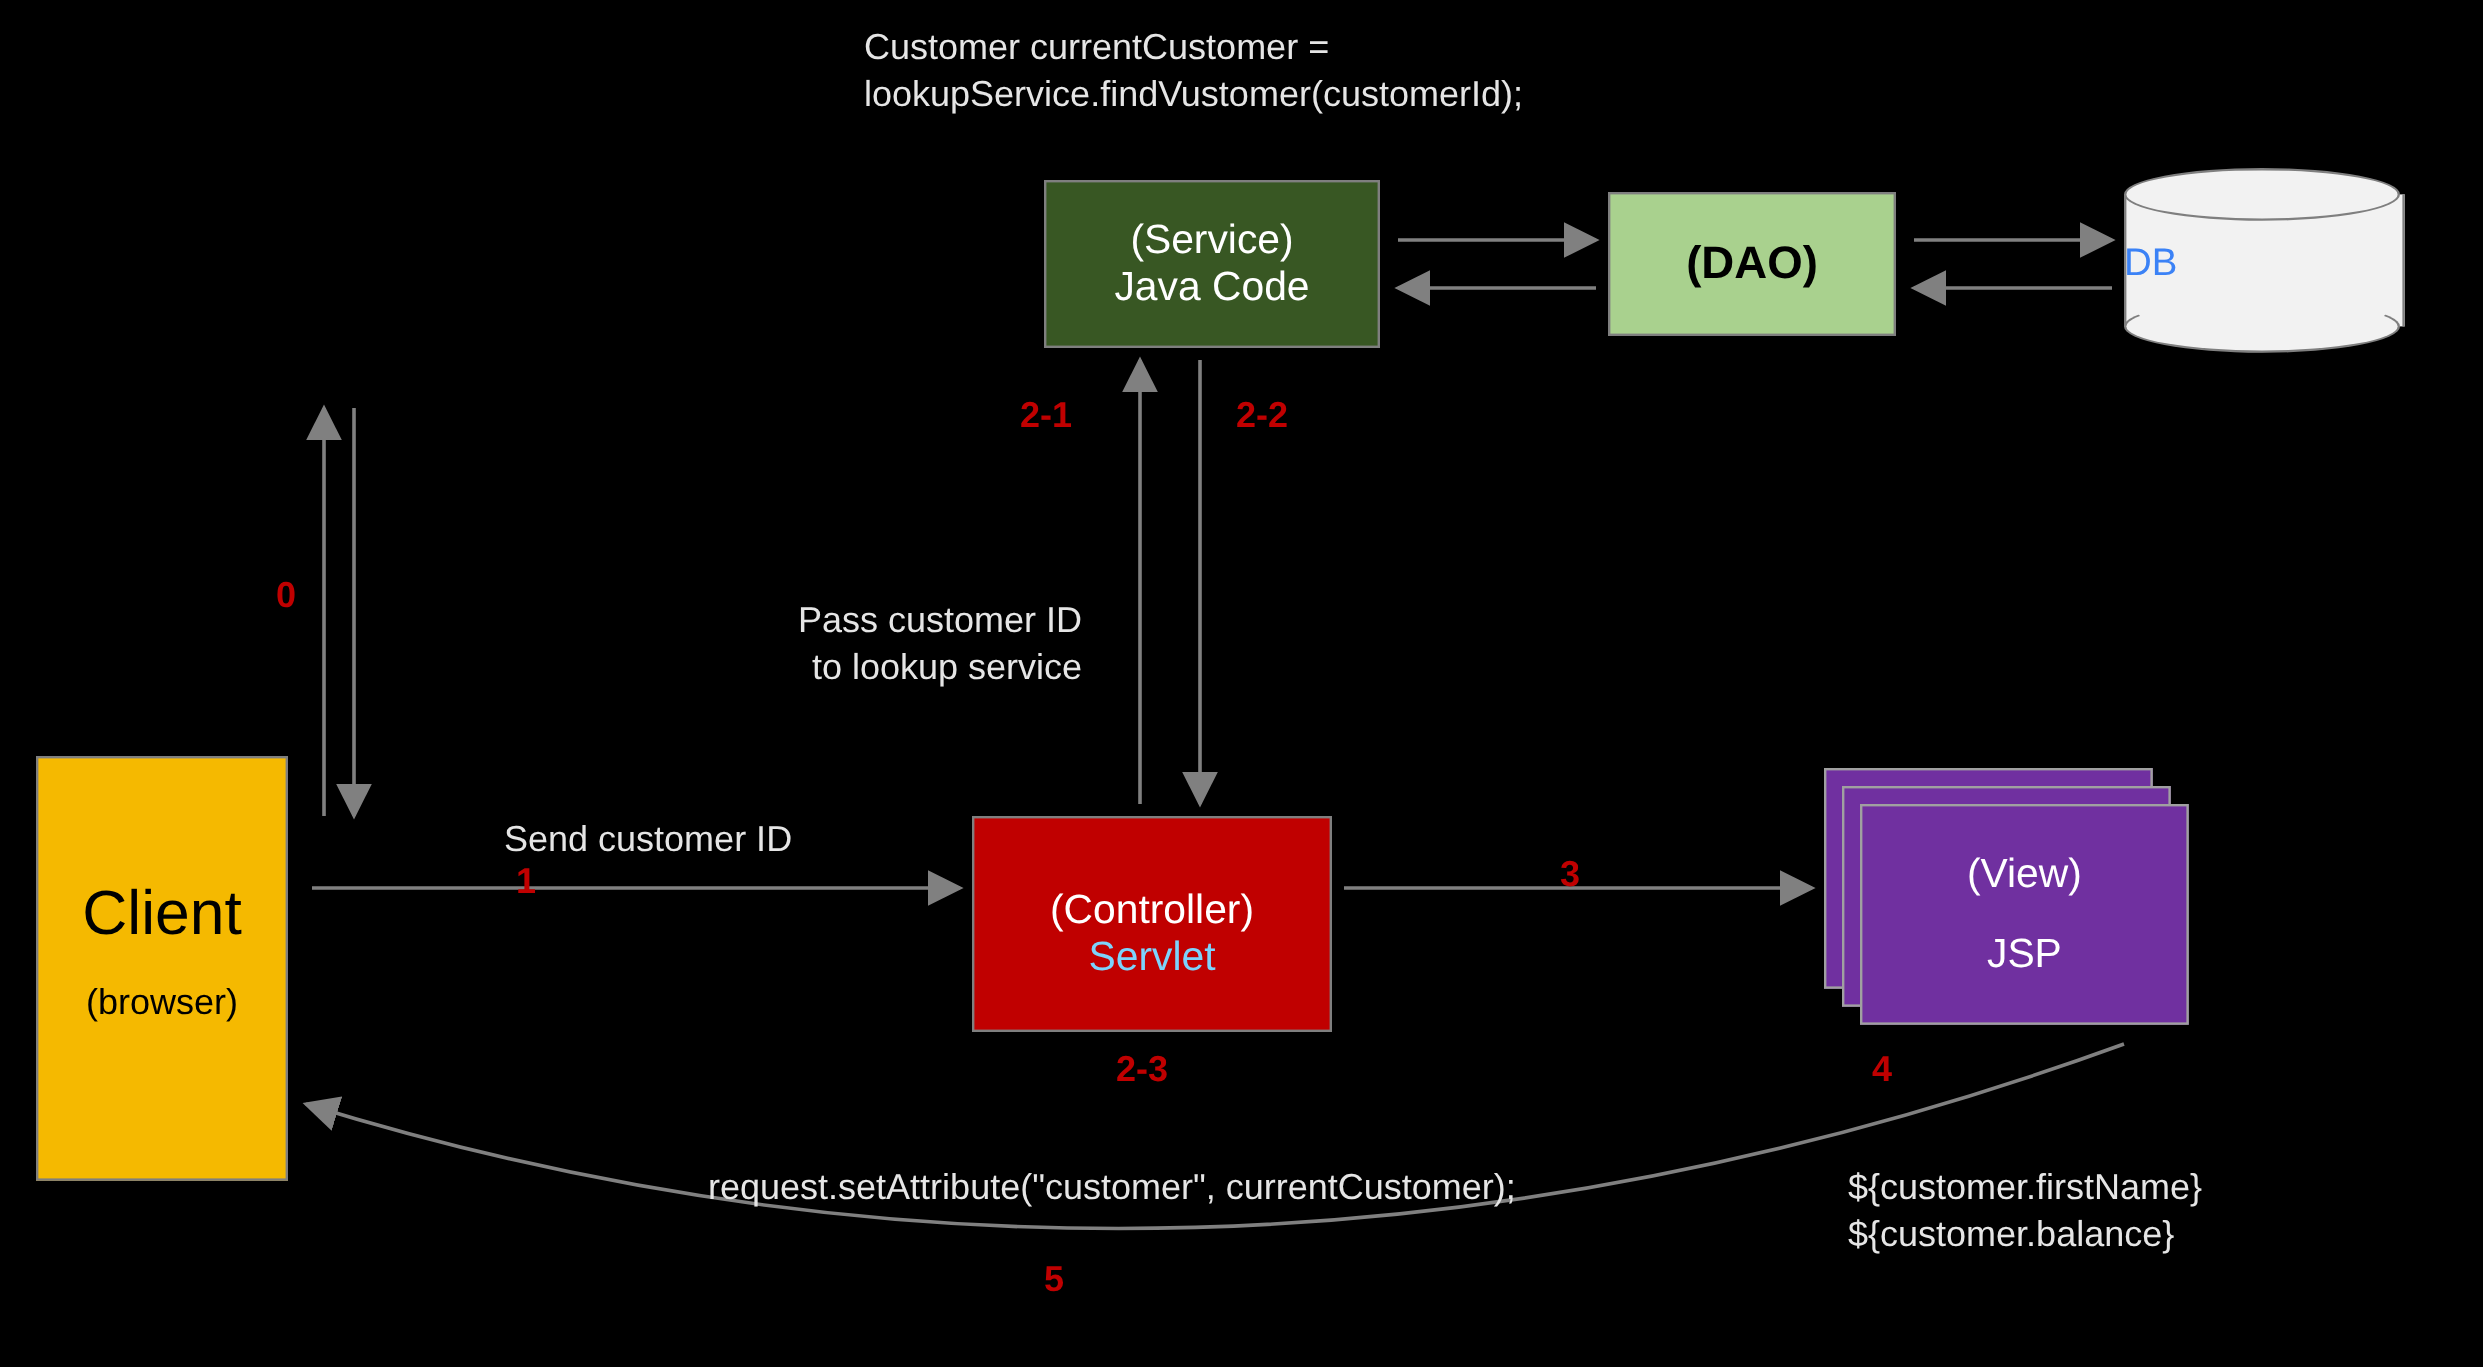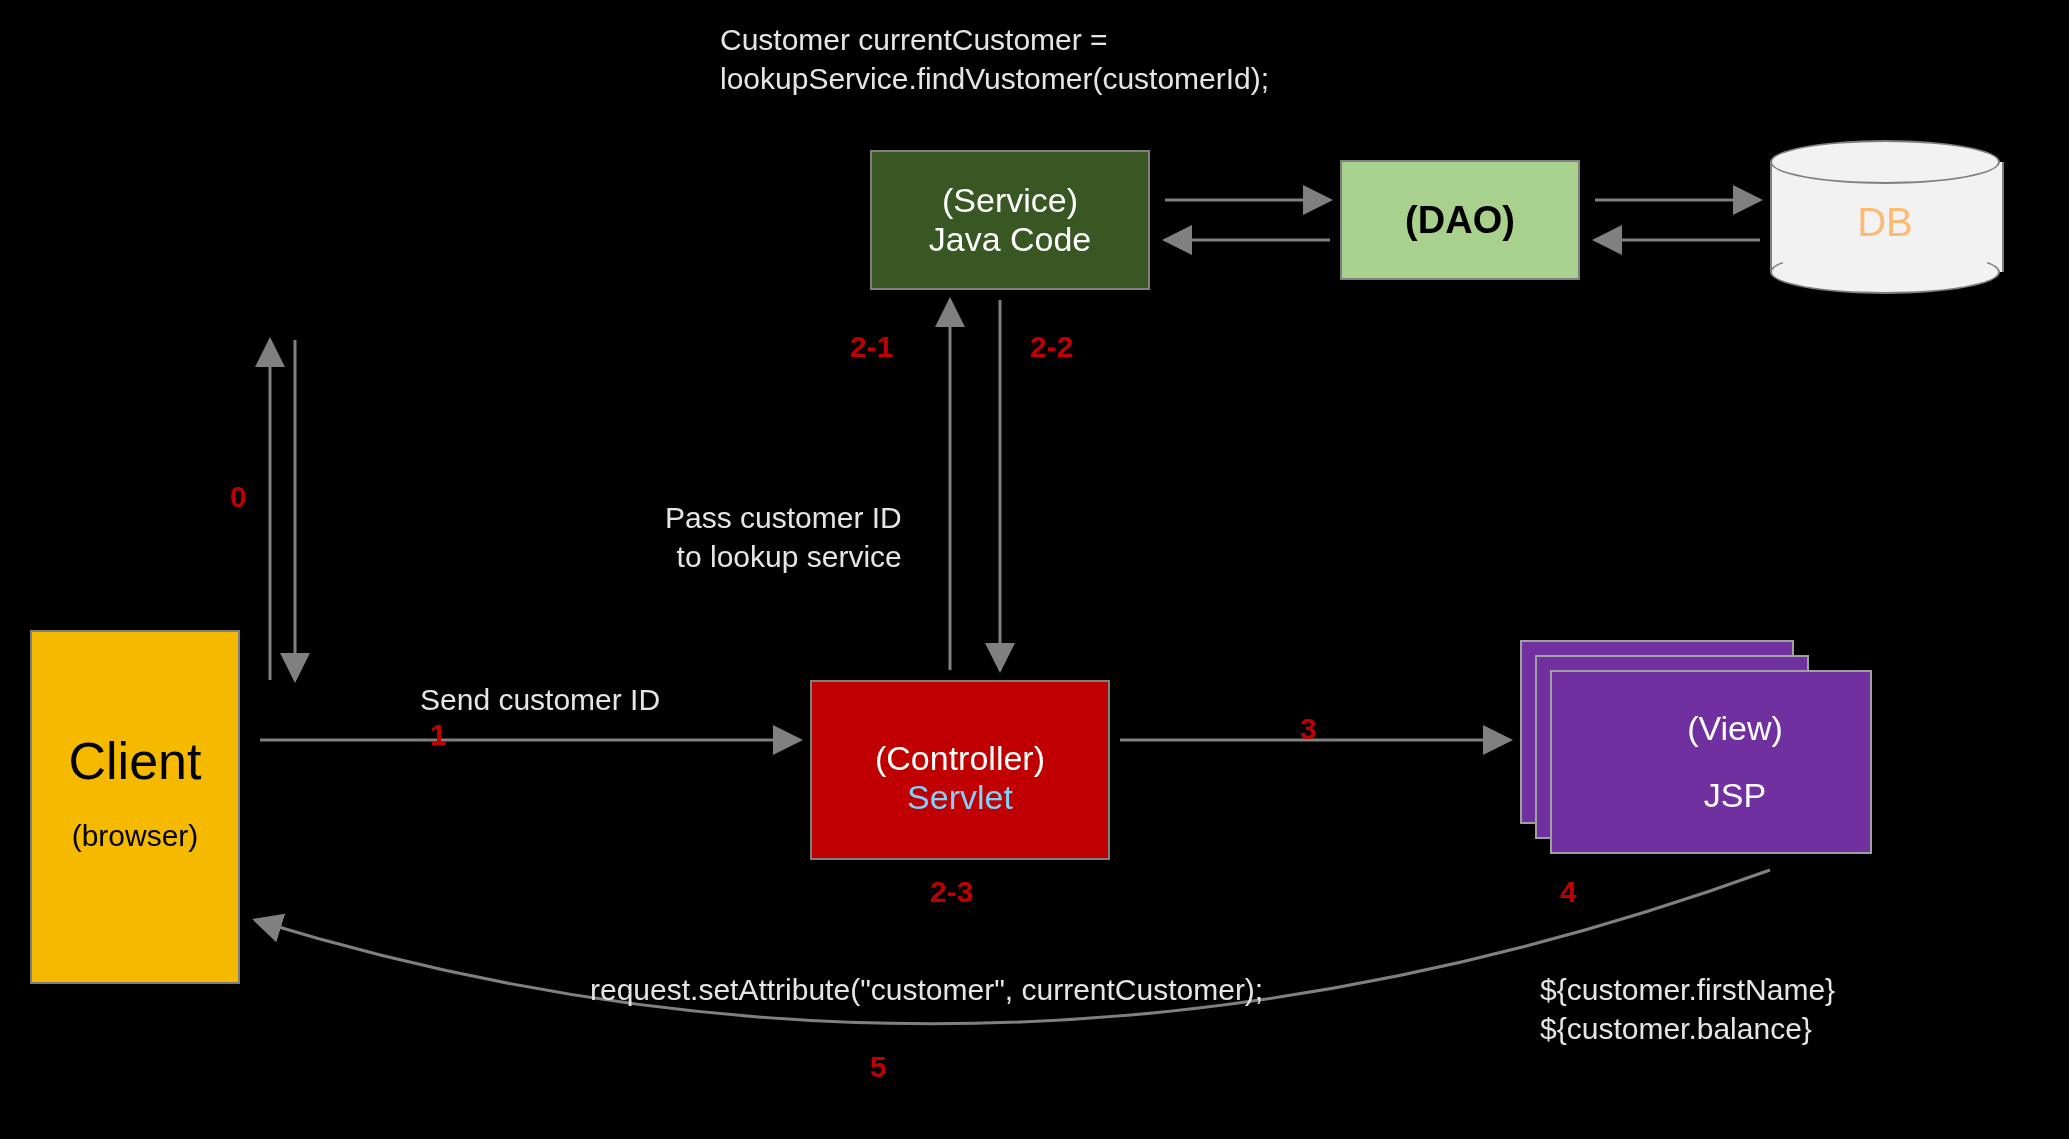--- a/index.html
+++ b/index.html
@@ -70,33 +70,33 @@
     position:absolute; left:0; top:0; width:230px; height:44px;
     background:#f2f2f2; border:2px solid #7f7f7f; border-radius:50%;
     box-sizing:border-box;
   }
   .db .cyl-bot {
     position:absolute; left:0; top:110px; width:230px; height:44px;
     background:#f2f2f2; border:2px solid #7f7f7f; border-radius:50%;
     box-sizing:border-box; border-top-color:transparent;
   }
   .db .label {
-    position:absolute; left:0; top:60px; width:230px; text-align:center;
-    font-size:40px; color:#fdba74;
+    position:absolute; left:0; top:60px; width:230px; text-align:left;
+    font-size:32px; color:#3b82f6;
   }
   
   .viewstack { position:absolute; left:1520px; top:640px; width:300px; height:200px; }
   .view-card {
     position:absolute; width:270px; height:180px;
     background:#7030a0; border:2px solid #a0a0a0;
     display:flex; flex-direction:column; align-items:center; justify-content:center;
   }
   .view-card.c1 { left:0;  top:0; }
   .view-card.c2 { left:15px; top:15px; }
-  .view-card.c3 { left:30px; top:30px;padding-left:48px; }
+  .view-card.c3 { left:30px; top:30px; }
   .view-card .title { font-size:34px; color:#fff; }
   .view-card .sub   { font-size:34px; color:#fff;margin-top:28px; }
 
   
   .blue  { color:#e5e5e5; position:absolute; font-size:30px; line-height:1.3; white-space:pre; }
   .red   { color:#c00000; position:absolute; font-size:30px; font-weight:700; }
 
   
   svg.arrows {
     position:absolute; left:0; top:0; width:2069px; height:1139px;

